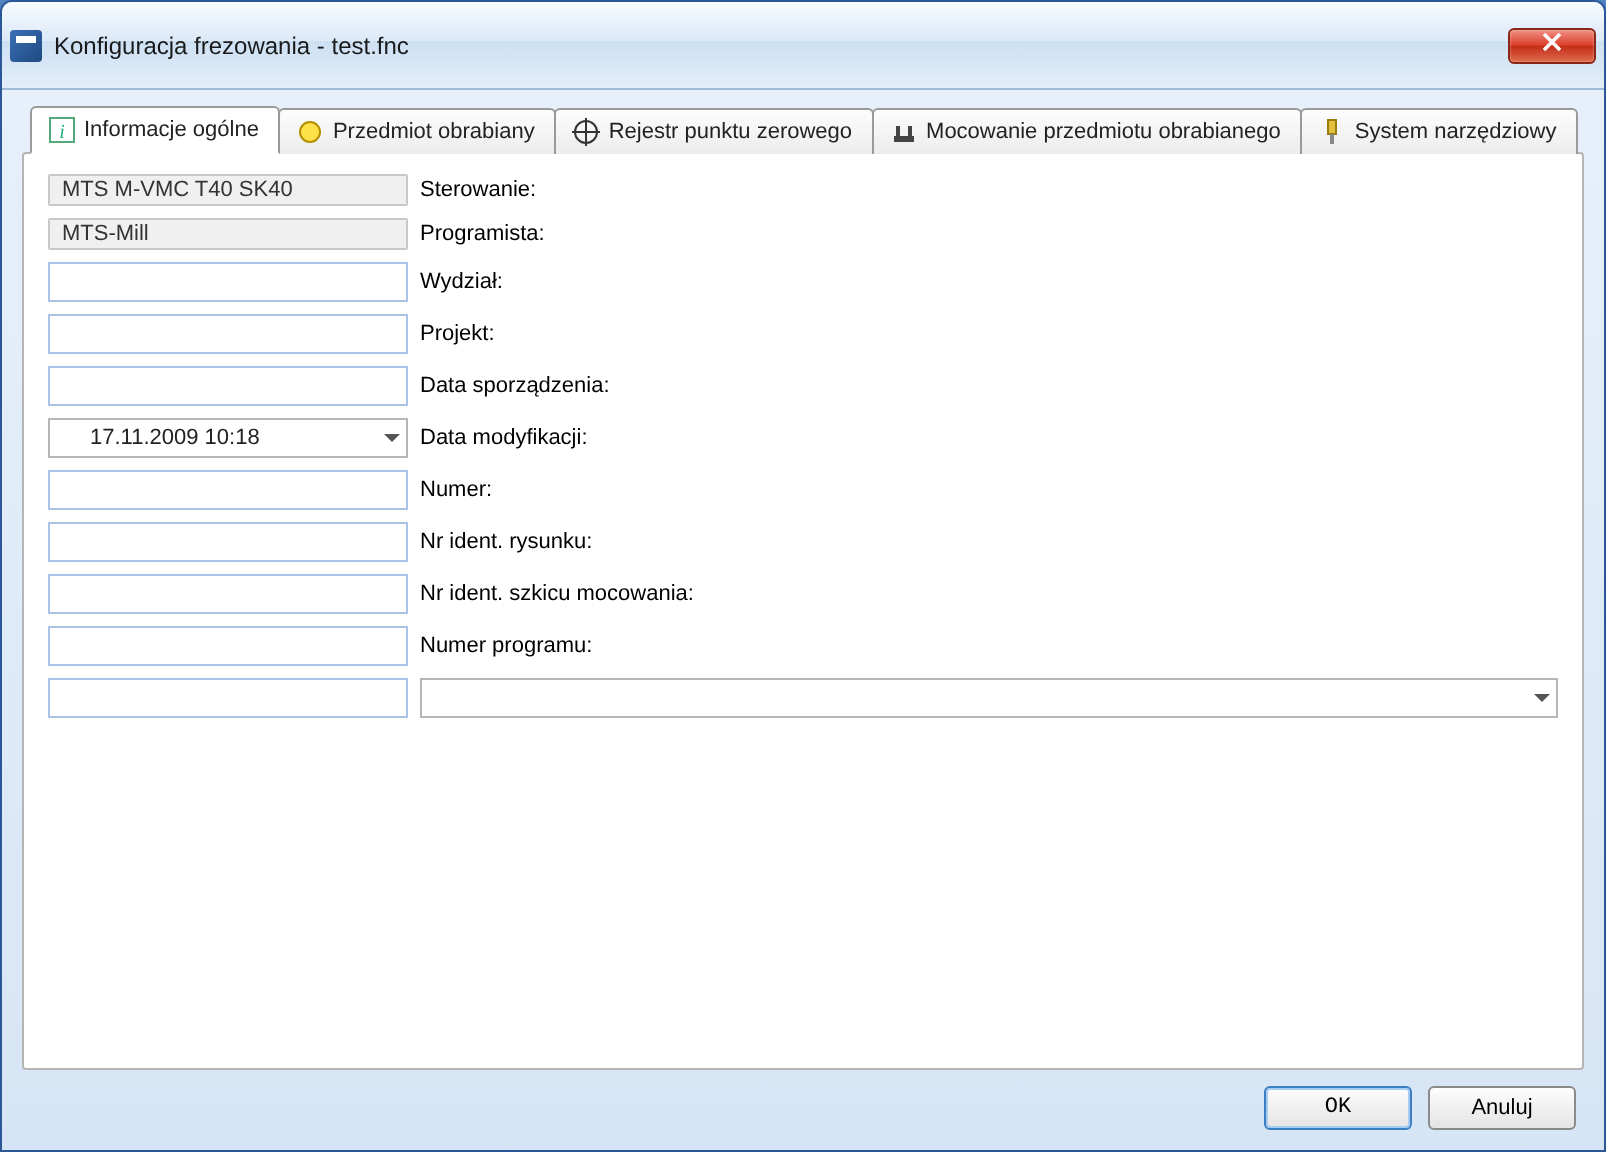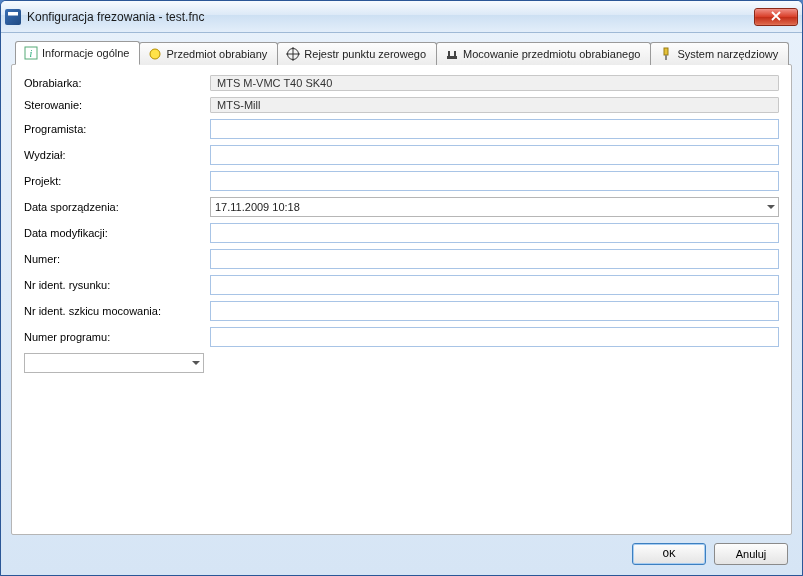--- a/index.html
+++ b/index.html
@@ -17,21 +17,21 @@
     height: 576px;
     background: linear-gradient(to bottom, #e8f1fb 0%, #d6e5f5 100%);
     border: 1px solid #2b5797;
     border-radius: 6px 6px 0 0;
     box-shadow: 0 0 10px rgba(0,0,0,0.3);
     display: flex;
     flex-direction: column;
     position: relative;
   }
   .titlebar {
-    height: 32px;
+    height: 44px;
     background: linear-gradient(to bottom, #f7fbff 0%, #dce9f7 45%, #cde0f3 46%, #e3eefa 100%);
     border-bottom: 1px solid #9fb9d6;
     display: flex;
     align-items: center;
     padding: 0 4px;
     border-radius: 5px 5px 0 0;
   }
   .titlebar-icon {
     width: 16px; height:16px;
     background: linear-gradient(135deg,#3a6fb5,#1f4a82);
@@ -123,21 +123,21 @@
     padding:2px 6px;
     font-size:11px;
     color:#333;
     display:flex;align-items:center;
     border-radius:1px;
   }
   .text-field {
     background:#fff;
     border:1px solid #a8c4e6;
     height:20px;
-    padding:1px 4px;
+    padding:1px 20px;
     font-size:11px;
     color:#222;
     width:100%;
   }
   .combo {
     position:relative;
     display:flex;
   }
   .combo .text-field{
     border:1px solid #b6b6b6;
@@ -239,21 +239,20 @@
               <rect x="6" y="8" width="2" height="5" fill="#888"></rect>
             </svg>
         </span>
         <span>System narzędziowy</span>
       </div>
     </div>
 
     <div class="tab-pane">
       <div class="form-grid">
 
-        <div class="form-label">Obrabiarka:</div>
         <div class="ro-field">MTS M-VMC T40 SK40</div>
 
         <div class="form-label">Sterowanie:</div>
         <div class="ro-field">MTS-Mill</div>
 
         <div class="form-label">Programista:</div>
         <input class="text-field" value="" style="">
 
         <div class="form-label">Wydział:</div>
         <input class="text-field" value="" style="">

